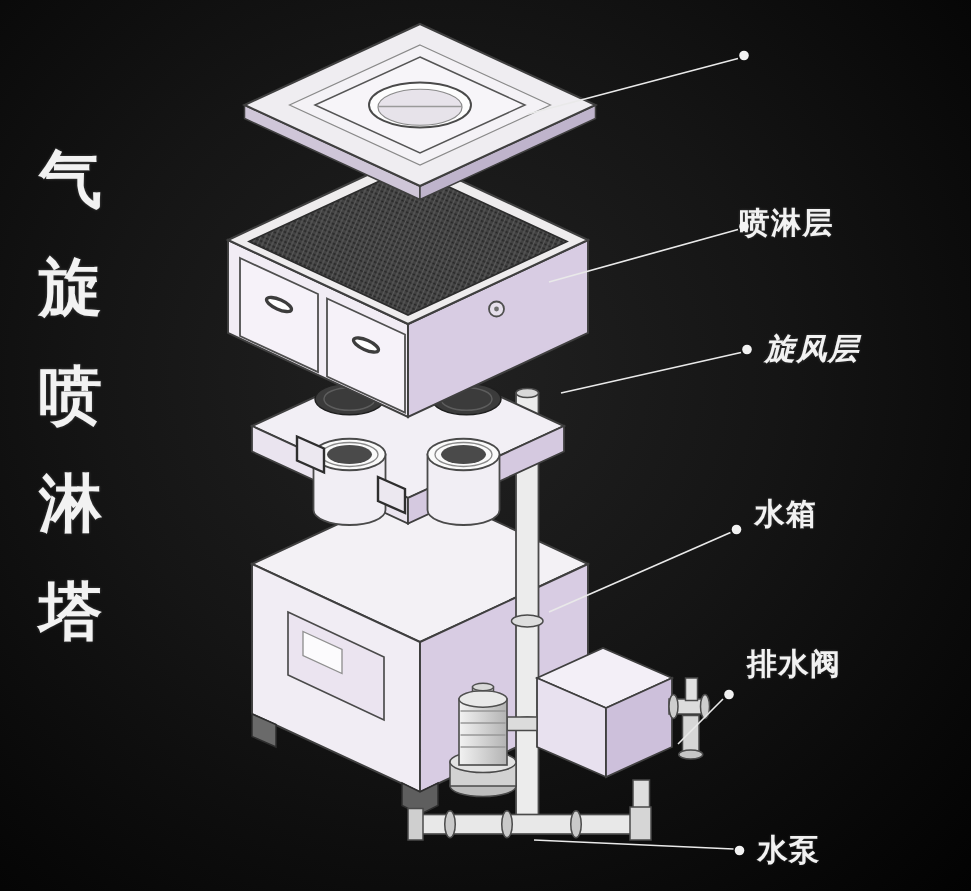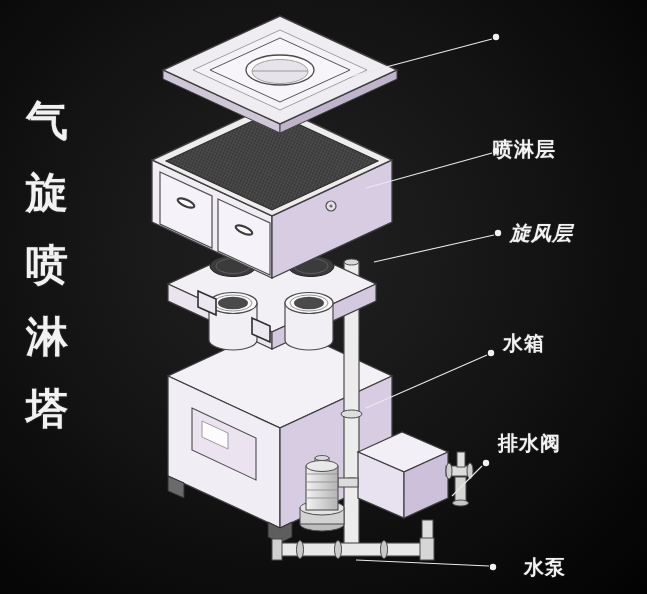--- a/index.html
+++ b/index.html
@@ -180,15 +180,15 @@
     <div class="ch">旋</div>
     <div class="ch">喷</div>
     <div class="ch">淋</div>
     <div class="ch">塔</div>
   </div>
 
   <div class="callout" style="left:493px;top:139px;font-family:Liberation Mono, monospace;">喷淋层</div>
   <div class="callout" style="left:510px;top:221px;font-style:italic;">旋风层</div>
   <div class="callout" style="left:503px;top:331px;">水箱</div>
   <div class="callout" style="left:498px;top:431px;">排水阀</div>
-  <div class="callout" style="left:524px;top:555px;">水泵</div>
+  <div class="callout" style="left:505px;top:555px;">水泵</div>
 
 </div>
 
 </body></html>

